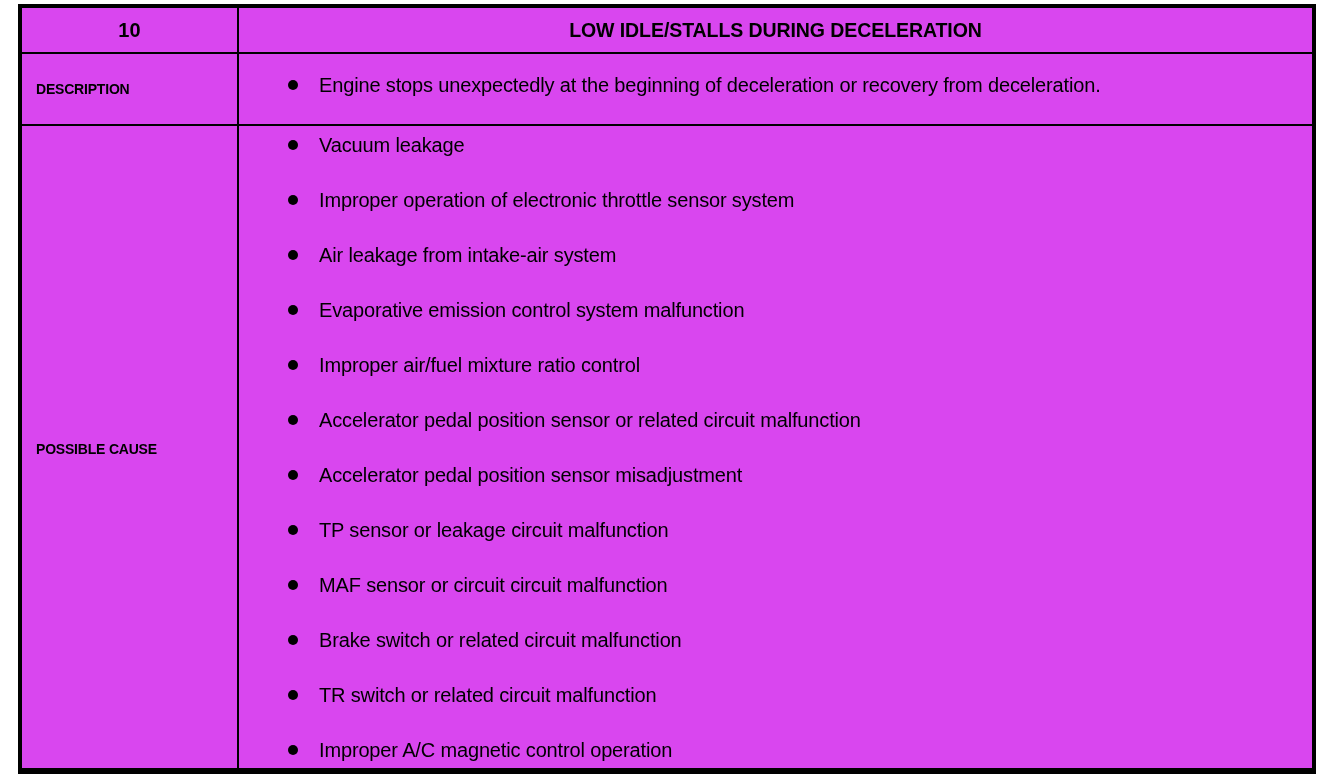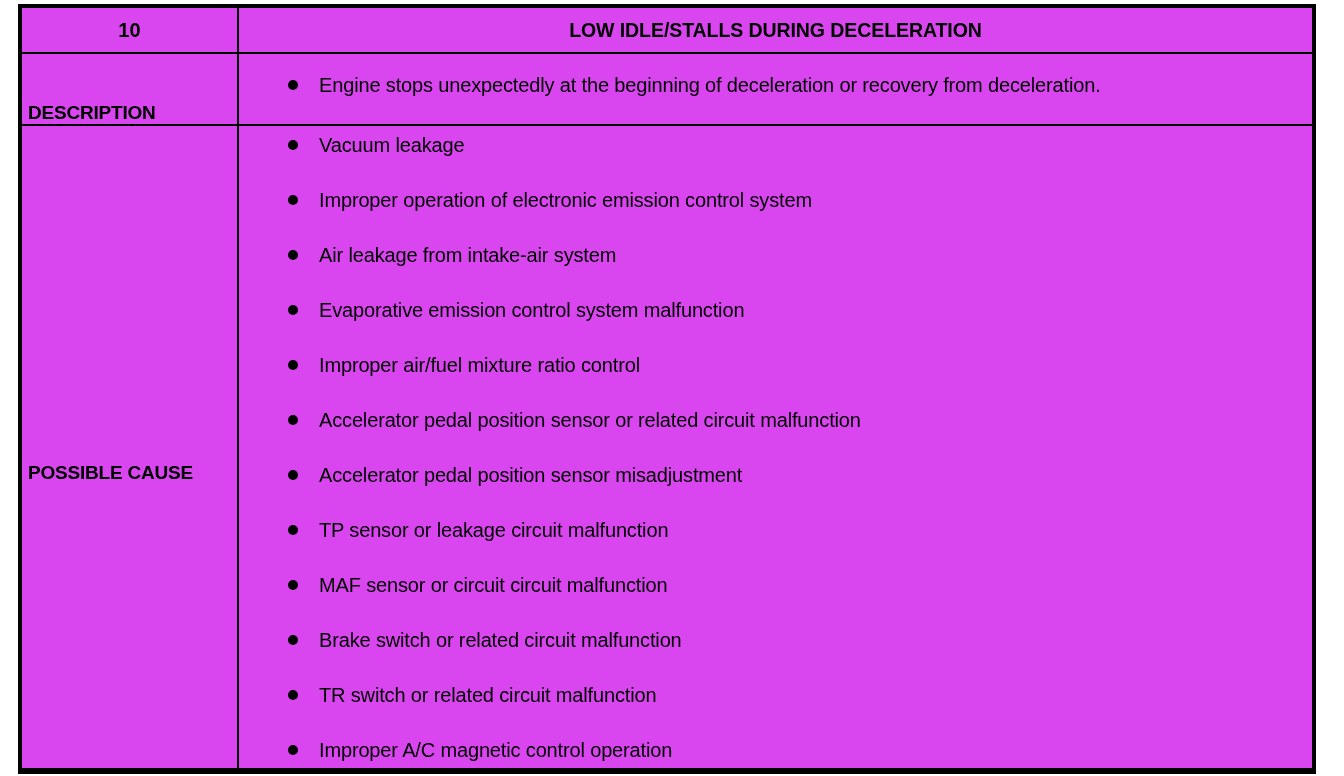--- a/index.html
+++ b/index.html
@@ -85,26 +85,25 @@
     transform: scaleX(0.93);
   }
 
   
   .lbl {
     position: absolute;
     left: 0;
     width: 215px;
     display: flex;
     align-items: center;
-    font-size: 19px;
+    font-size: 14px;
     font-weight: bold;
     letter-spacing: -0.2px;
-    padding-left: 6px;
-    box-sizing: border-box;
-    margin-top: 24px;
+    padding-left: 14px;
+    box-sizing: border-box;
   }
   .lbl-description { top: 46px;  height: 70px; }
   .lbl-cause       { top: 118px; height: 646px; }
 
   
   .cell-description {
     position: absolute;
     left: 217px;
     top: 46px;
     right: 0;
@@ -172,21 +171,21 @@
 
     <div class="cell-causes">
 
       <div class="bullet-item">
         <span class="marker"></span>
         <span>Vacuum leakage</span>
       </div>
 
       <div class="bullet-item">
         <span class="marker"></span>
-        <span>Improper operation of electronic emission control system</span>
+        <span>Improper operation of electronic throttle sensor system</span>
       </div>
 
       <div class="bullet-item">
         <span class="marker"></span>
         <span>Air leakage from intake-air system</span>
       </div>
 
       <div class="bullet-item">
         <span class="marker"></span>
         <span>Evaporative emission control system malfunction</span>

